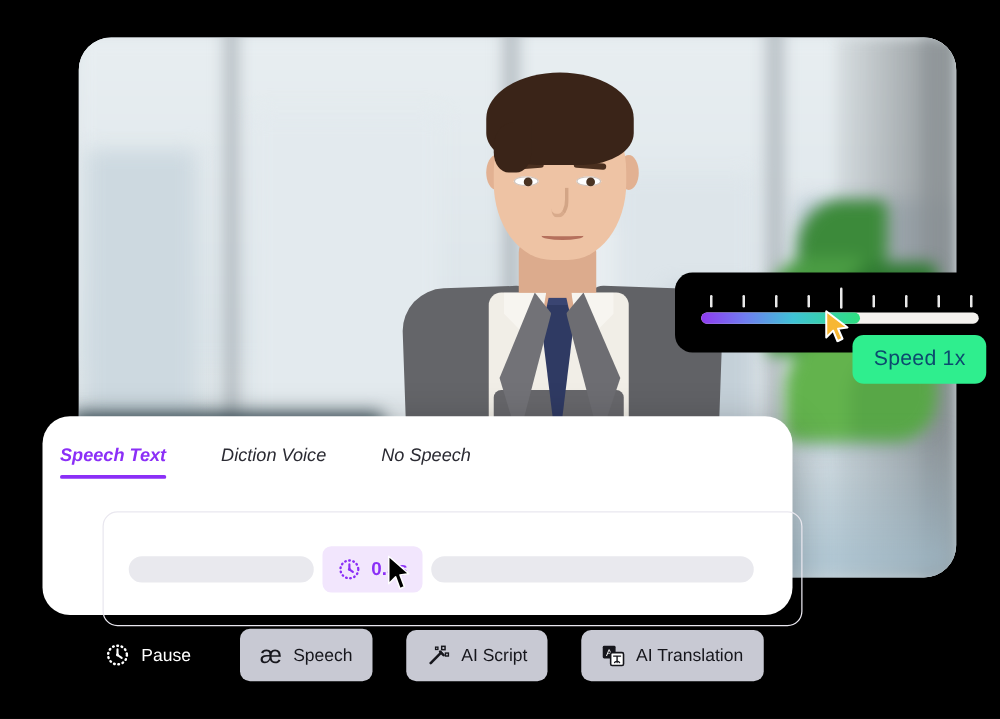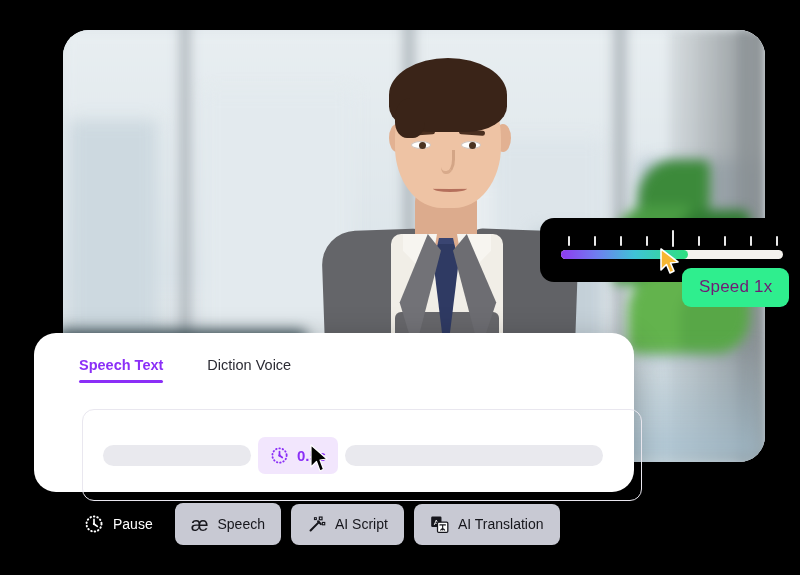--- a/index.html
+++ b/index.html
@@ -272,21 +272,21 @@
     position: absolute;
     left: 0; top: 20px;
     width: 57%; height: 9px;
     border-radius: 5px;
     background: linear-gradient(to right, #8f3bf0 0%, #6f7ef0 28%, #3fc3d6 58%, #2ee07f 100%);
   }
   #speed-badge {
     position: absolute;
     left: 682px; top: 268px;
     background: #2fee8e;
-    color: #701a75;
+    color: #0c4a6e;
     font-size: 17px;
     padding: 9px 17px 10px;
     border-radius: 9px;
     letter-spacing: .2px;
   }
   #cursor-slider {
     position: absolute;
     left: 659px; top: 248px;
     width: 22px; height: 26px;
   }
@@ -297,22 +297,23 @@
     left: 34px; top: 333px;
     width: 600px; height: 159px;
     background: #ffffff;
     border-radius: 22px;
     box-shadow: 0 10px 34px rgba(0,0,0,.30);
   }
   #tabs {
     display: flex;
     align-items: flex-end;
     gap: 44px;
-    padding: 21px 0 0 45px;
+    padding: 21px 0 0 14px;
     height: 50px;
+    font-style: italic;
   }
   .tab {
     position: relative;
     font-size: 14.5px;
     color: #2b2b33;
     padding-bottom: 10px;
     cursor: pointer;
     white-space: nowrap;
   }
   .tab.active { color: #8b2ff7; font-weight: bold; }
@@ -362,21 +363,21 @@
     left: 309px; top: 444px;
     width: 20px; height: 28px;
   }
 
   
   #toolbar {
     position: absolute;
     left: 84px; top: 503px;
     display: flex;
     align-items: center;
-    gap: 10px;
+    gap: 27px;
   }
   .tb-pause {
     display: flex;
     align-items: center;
     gap: 9px;
     color: #ffffff;
     font-size: 14px;
     padding: 0 12px 0 0;
     cursor: pointer;
   }
@@ -479,20 +480,21 @@
 
   <svg id="cursor-slider" viewBox="0 0 22 26">
     <path d="M2 1 L2 22 L7.5 16.5 L11 25 L15 23 L11.5 15 L19 14 Z" fill="#f7b733" stroke="#ffffff" stroke-width="1.6" stroke-linejoin="round"></path>
   </svg>
 
   <div id="speech-panel">
 
     <div id="tabs">
       <div class="tab active">Speech Text</div>
       <div class="tab">Diction Voice</div>
+      <div class="tab">No Speech</div>
     </div>
 
     <div id="text-box">
       <div class="skeleton sk-left"></div>
 
       <div id="pause-chip">
         <svg width="19" height="19" viewBox="0 0 24 24">
           <circle cx="12" cy="12" r="9" fill="none" stroke="#8b2ff7" stroke-width="2.4" stroke-linecap="round" stroke-dasharray="0.6 3.6"></circle>
           <path d="M12 7 L12 12 L15.5 14.6" fill="none" stroke="#8b2ff7" stroke-width="2.2" stroke-linecap="round" stroke-linejoin="round"></path>
           <circle cx="12" cy="12" r="1.5" fill="#8b2ff7"></circle>

